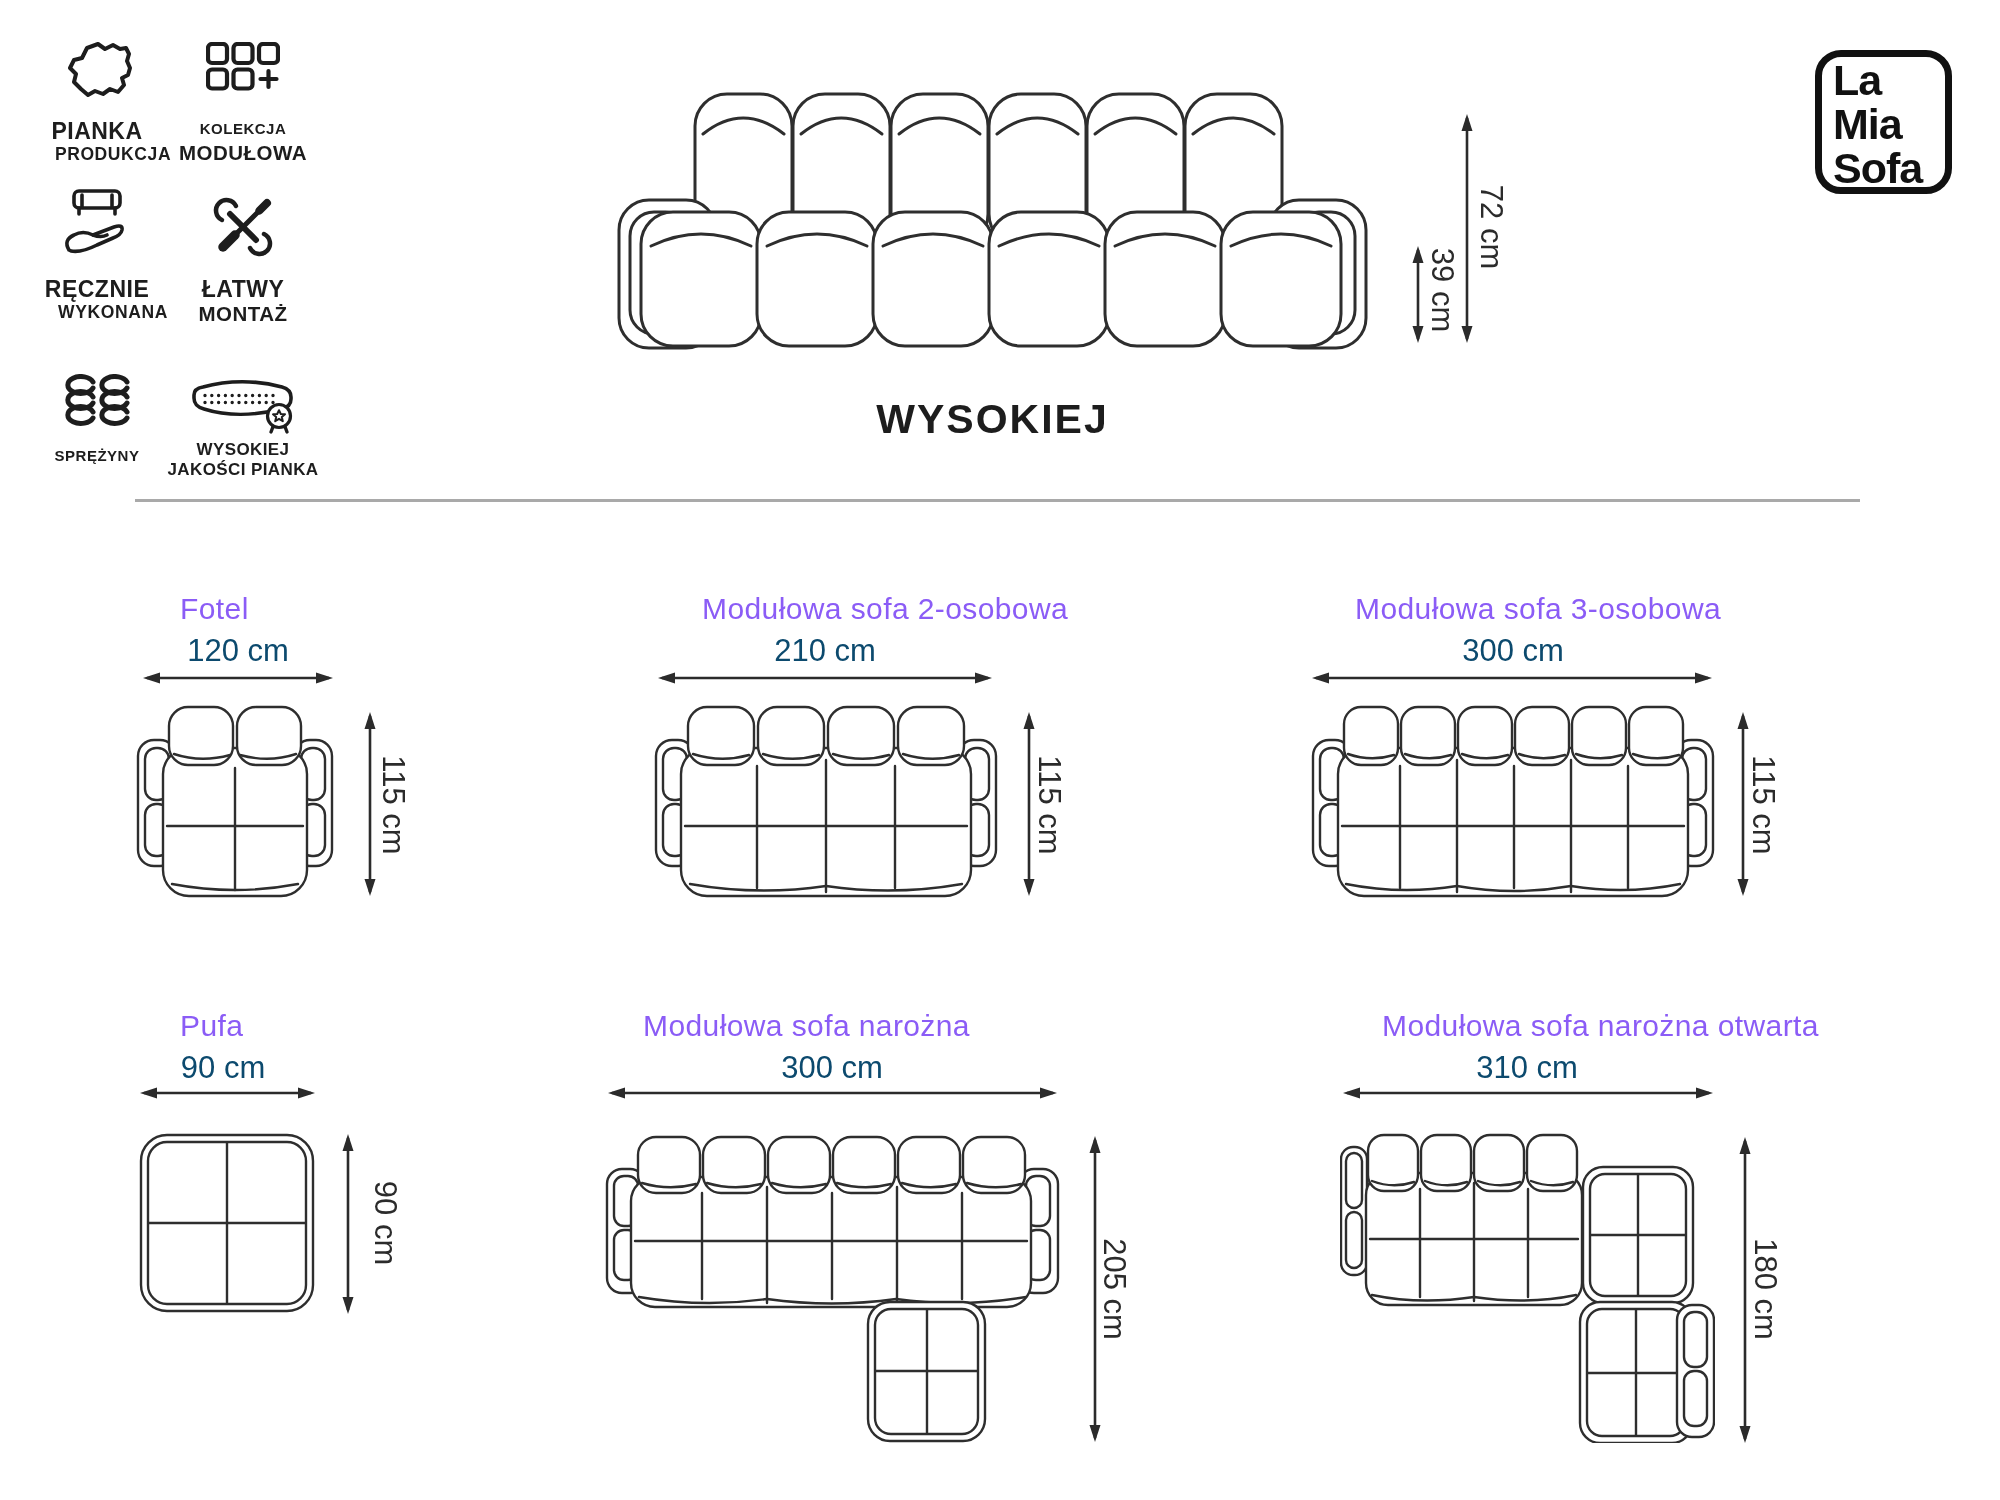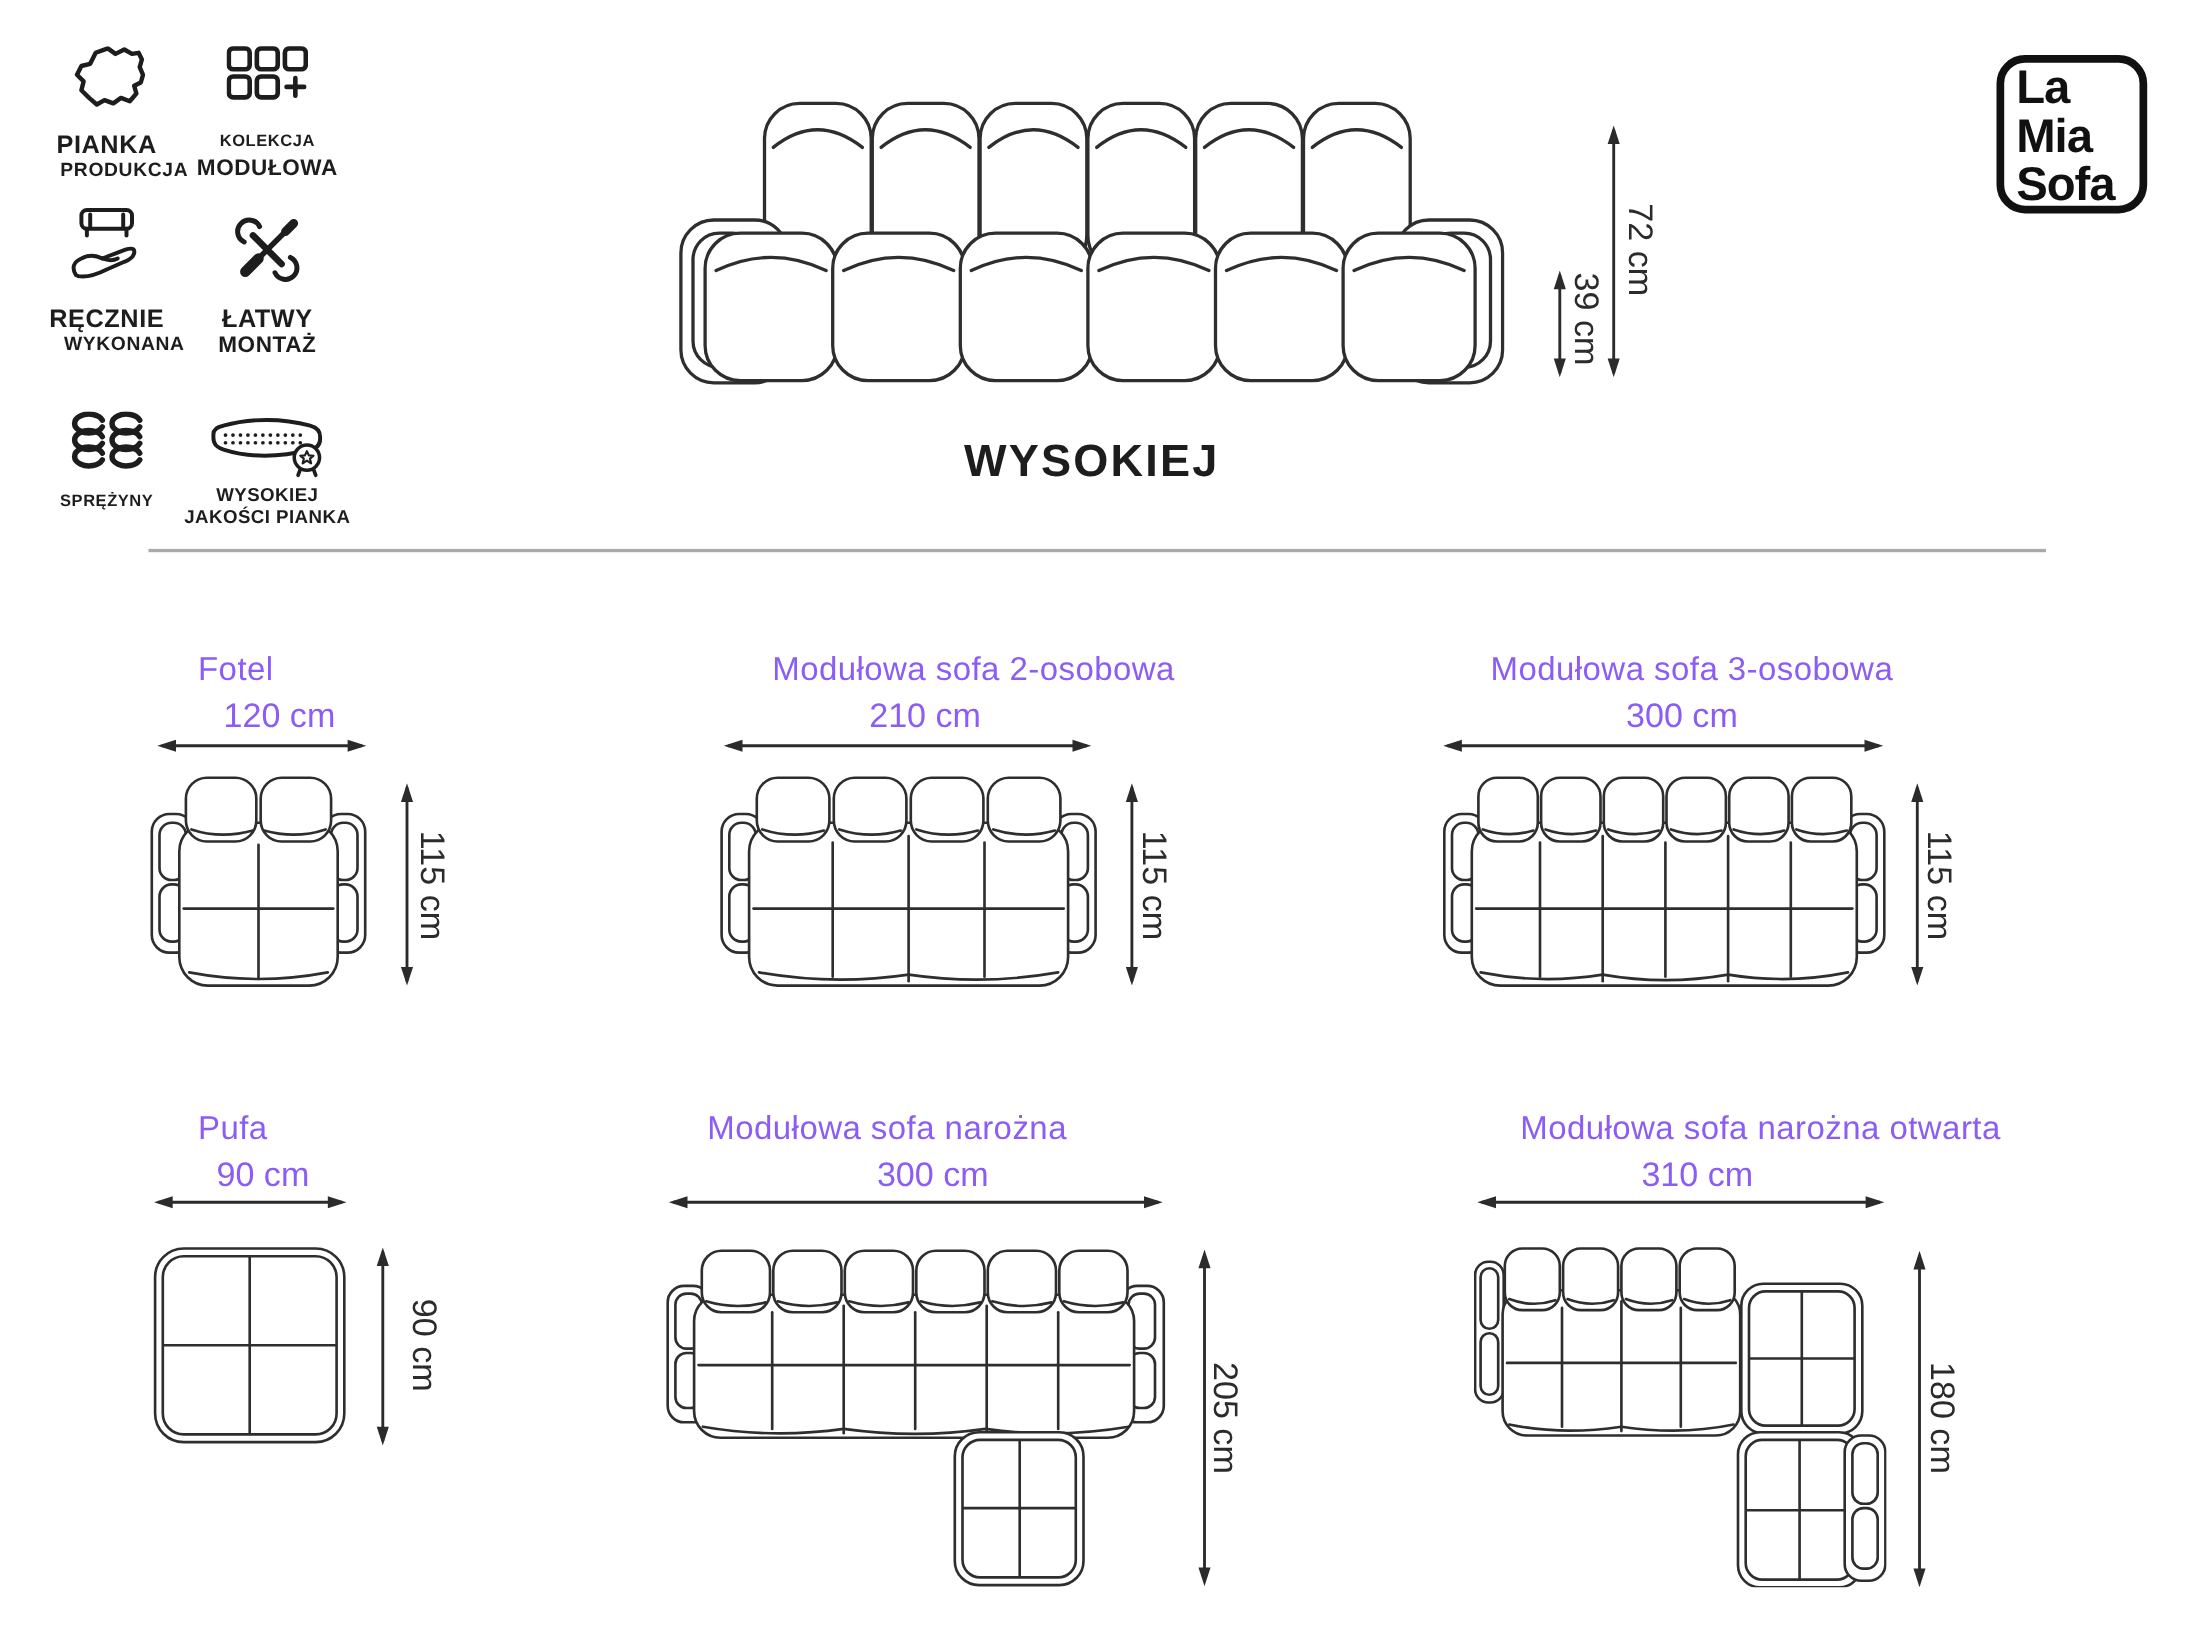--- a/index.html
+++ b/index.html
@@ -22,21 +22,21 @@
   }
   .logo div { font-size:43px; font-weight:800; line-height:44px; letter-spacing:-1px; color:#111; }
 
   .portofino {
     position:absolute; left:617px; top:396px; width:751px; text-align:center;
     font-size:41px; font-weight:800; letter-spacing:2px; color:#1d1d1d;
   }
   .divider { position:absolute; left:135px; top:499px; width:1725px; height:3px; background:#a9a9a9; }
 
   .diag-title { position:absolute; font-size:30px; font-weight:400; color:#8b5cf6; letter-spacing:0.4px; white-space:nowrap;margin-left:40px; }
-  .dim-h { position:absolute; transform:translateX(-50%); font-size:31px; color:#8b5cf6; white-space:nowrap;margin-left:16px; }
+  .dim-h { position:absolute; transform:translateX(-50%); font-size:31px; color:#0c4a6e; white-space:nowrap; }
   .dim-v { position:absolute; transform:translate(-50%,-50%) rotate(90deg); font-size:31px; color:#2b2b2b; white-space:nowrap; }
   svg.draw, svg.arr { position:absolute; display:block; }
 </style>
 </head>
 <body>
 
 <div class="canvas">
 
   <div class="feature" style="left:20px; top:36px; width:154px;">
     <div class="ic" style="height:68px; margin-bottom:14px;">

